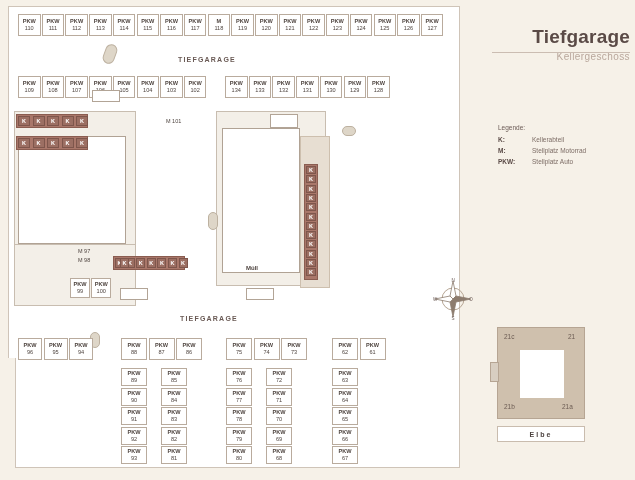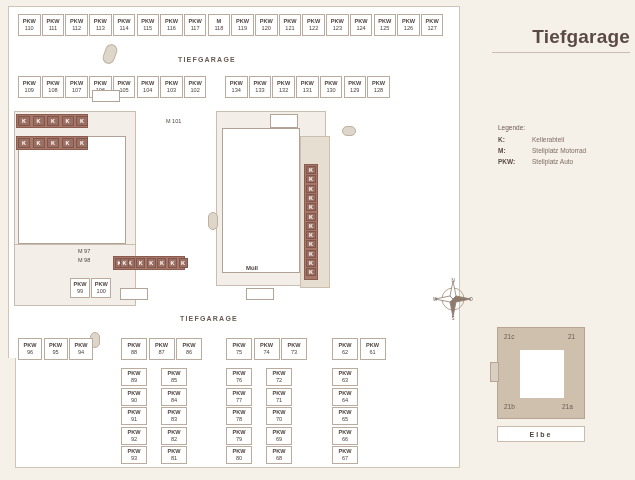--- a/index.html
+++ b/index.html
@@ -520,20 +520,21 @@
       <div class="cell" style="left: 324px; top: 440px; width: 26px; height: 18px;">
         <span class="t">PKW</span>
         <span class="n">67</span>
       </div>
     </div>
 </div>
 
 <div id="info-panel">
   <div id="title-block">
     <div id="title">Tiefgarage</div>
+    <div id="subtitle">Kellergeschoss</div>
   </div>
 
   <div id="legend">
     <div id="legend-title">Legende:</div>
     <div id="legend-rows">
         <div class="legend-row">
           <span class="legend-key">K:</span>
           <span class="legend-val">Kellerabteil</span>
         </div>
         <div class="legend-row">

